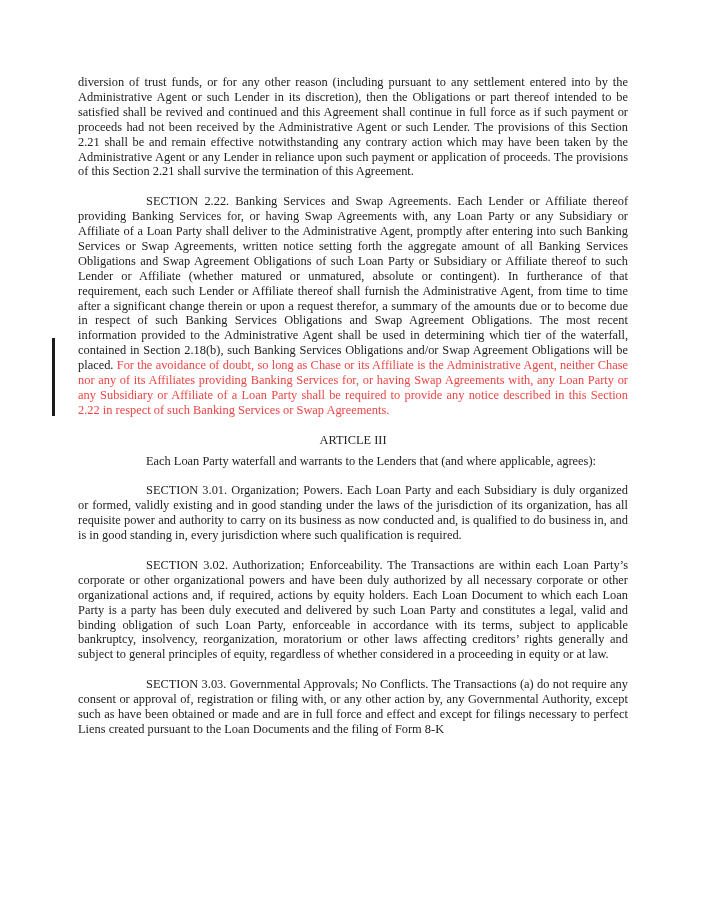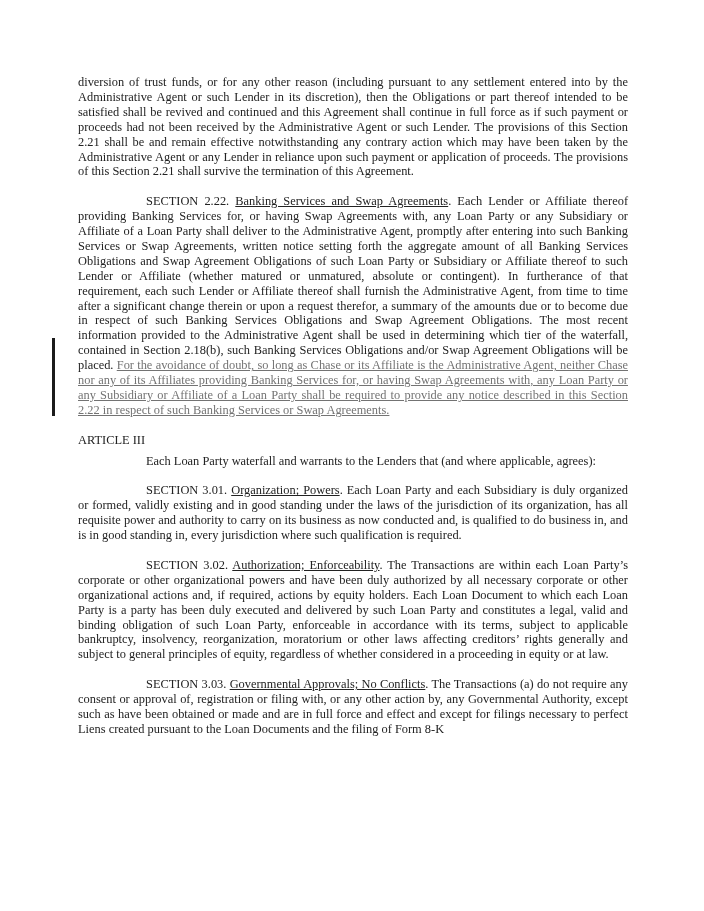--- a/index.html
+++ b/index.html
@@ -25,27 +25,26 @@
     text-align: justify;
   }
   .indent {
     text-indent: 68px;
   }
   .rel {
     position: relative;
   }
   .heading {
     margin: 6px 0;
+    text-align: center;
   }
   .u {
-    text-decoration: underline;
   }
   .ins {
-    color: #737373;
-    text-decoration: underline;
+    color: #ef4444;
   }
   .change-bar {
     position: absolute;
     left: -26px;
     bottom: 2px;
     width: 3px;
     height: 78px;
     background: #1b1b1b;
   }
   .page-number {

